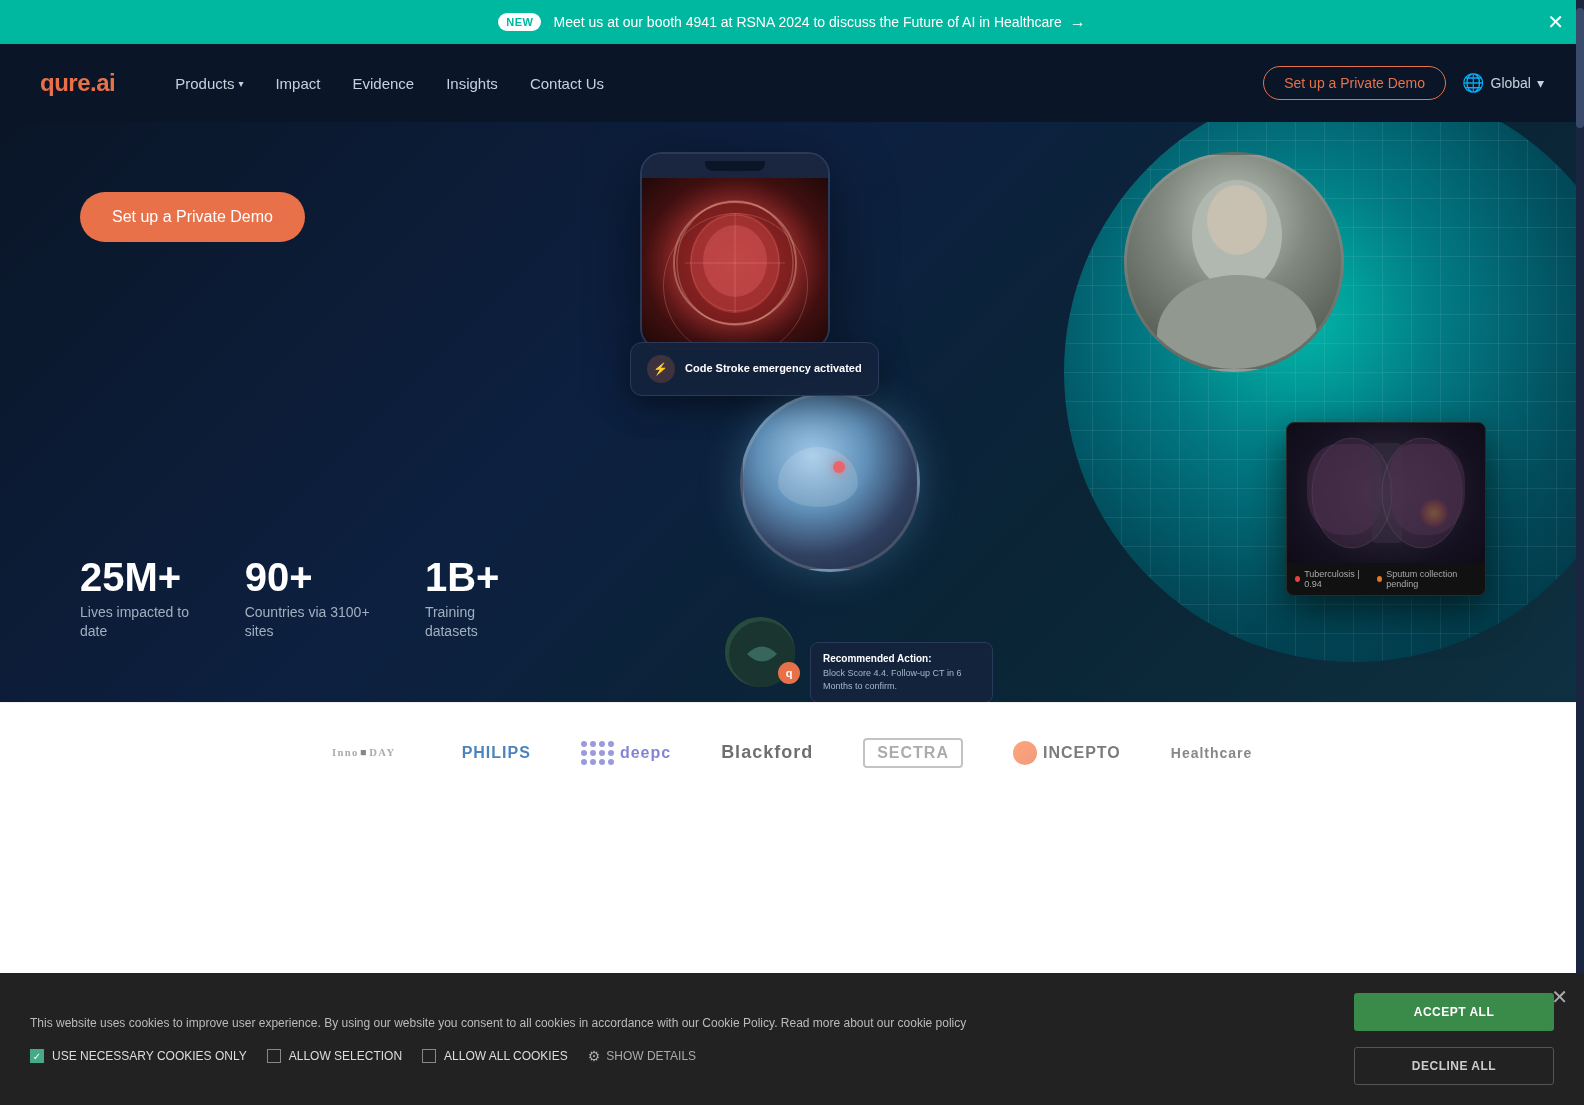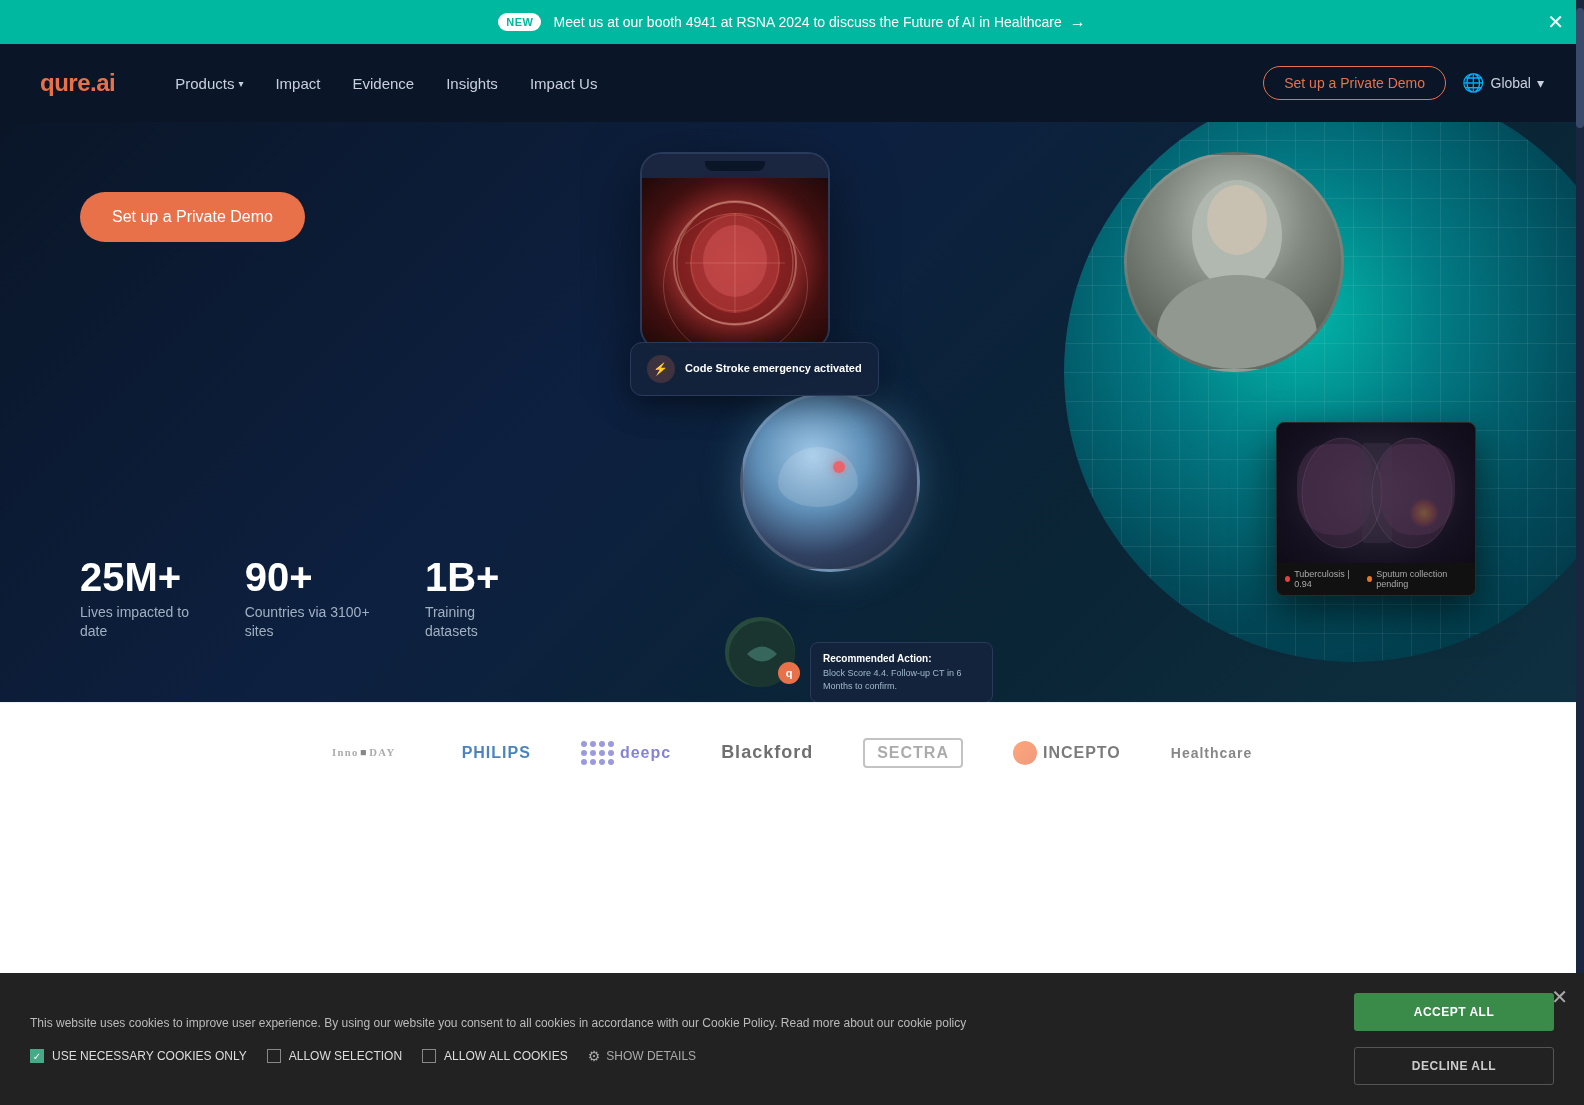--- a/index.html
+++ b/index.html
@@ -319,21 +319,21 @@
       height: 220px;
       border-radius: 50%;
       background: radial-gradient(circle at 50% 30%, #c0c8c0 0%, #808880 40%, #404840 100%);
       border: 3px solid rgba(255,255,255,0.1);
       overflow: hidden;
     }
 
     
     .xray-card {
       position: absolute;
-      right: 108px;
+      right: 98px;
       top: 300px;
       width: 200px;
       background: #1a1a1a;
       border-radius: 8px;
       overflow: hidden;
       box-shadow: 0 15px 40px rgba(0,0,0,0.6);
       border: 1px solid #2a2a2a;
     }
     .xray-image {
       width: 100%;
@@ -600,21 +600,21 @@
 <nav id="navbar">
   <a class="logo">qure.ai</a>
   <div id="nav-links">
     <a class="nav-link">
       <span>Products</span>
       <span class="chevron">▾</span>
     </a>
     <a class="nav-link">Impact</a>
     <a class="nav-link">Evidence</a>
     <a class="nav-link">Insights</a>
-    <a class="nav-link">Impact Us</a>
+    <a class="nav-link">Contact Us</a>
   </div>
   <div id="nav-actions">
     <button class="demo-btn">Set up a Private Demo</button>
     <button class="global-btn">
       <span class="globe-icon">🌐</span>
       <span>Global</span>
       <span>▾</span>
     </button>
   </div>
 </nav>

